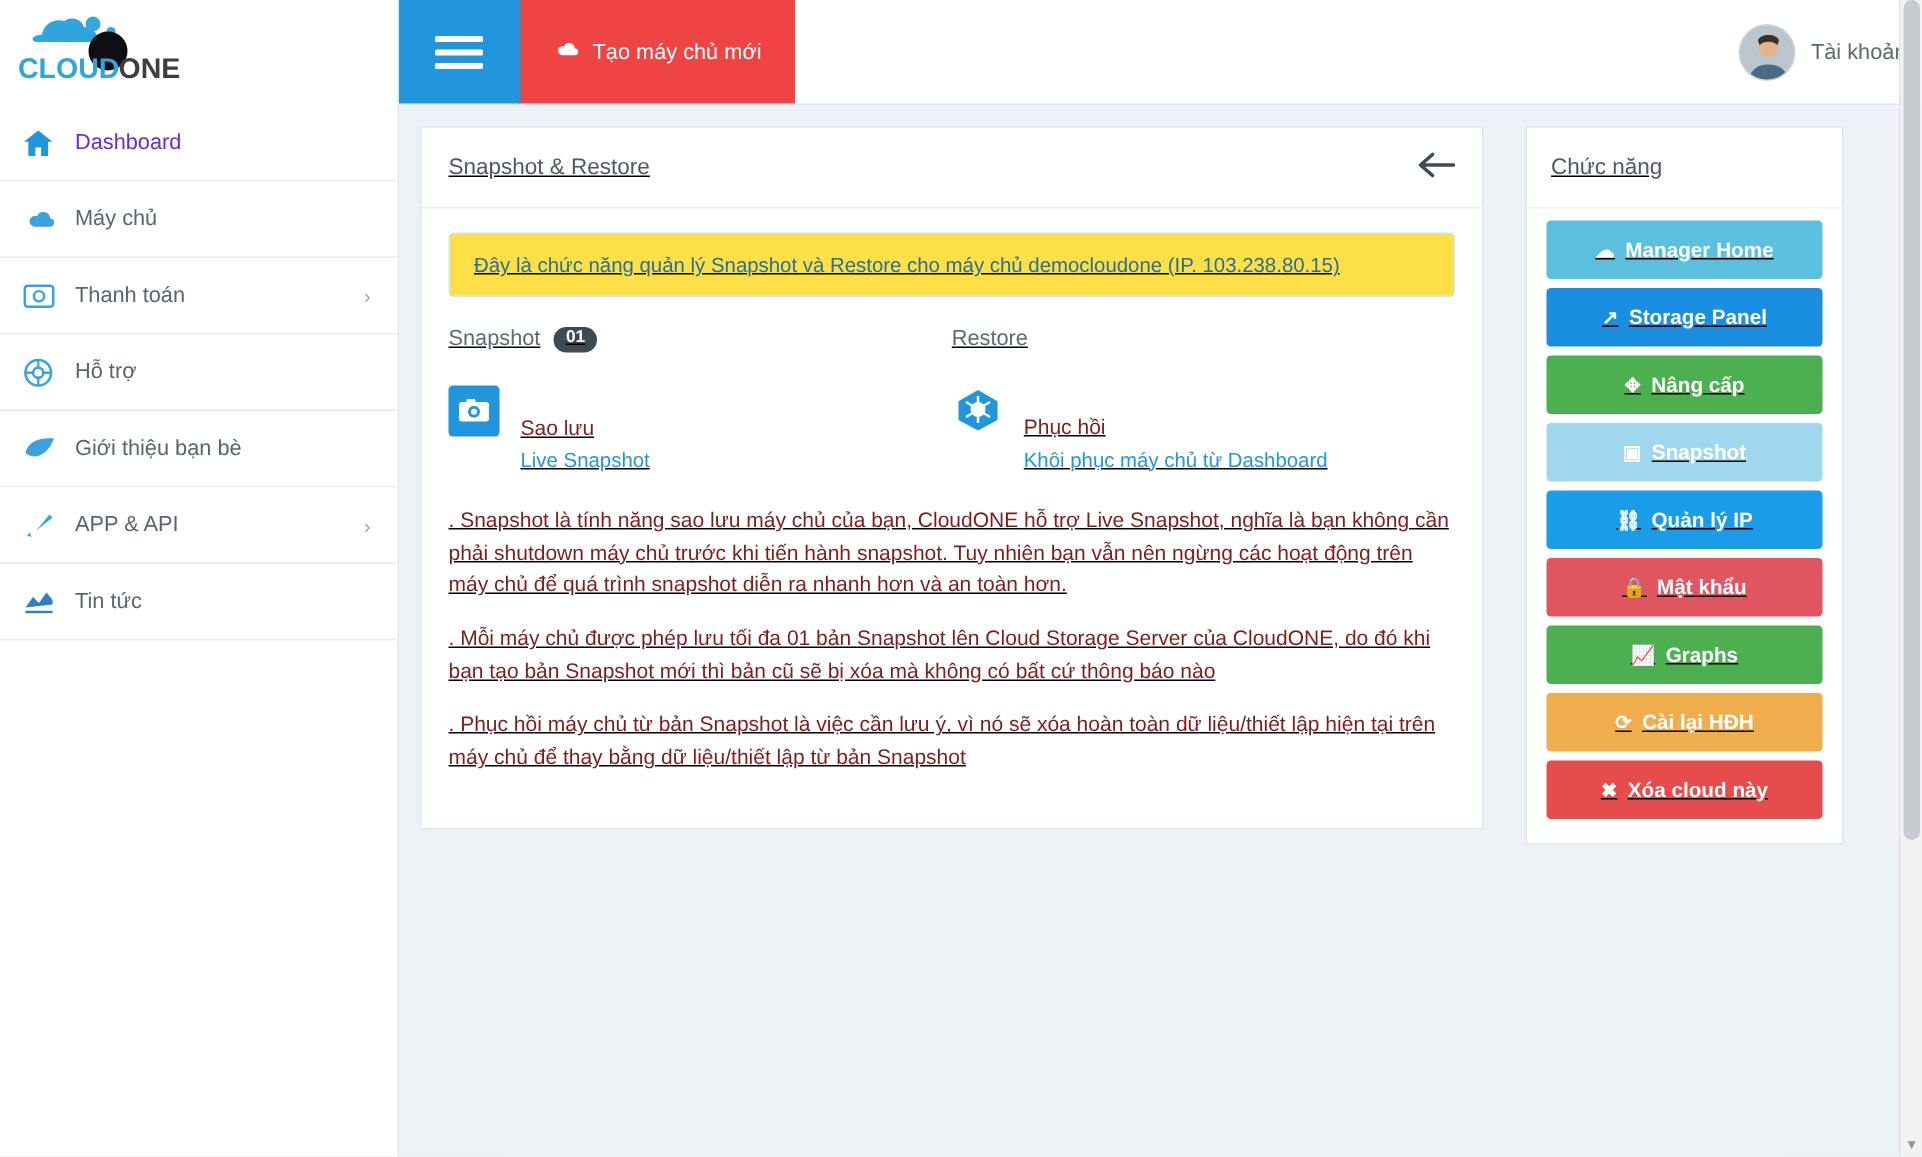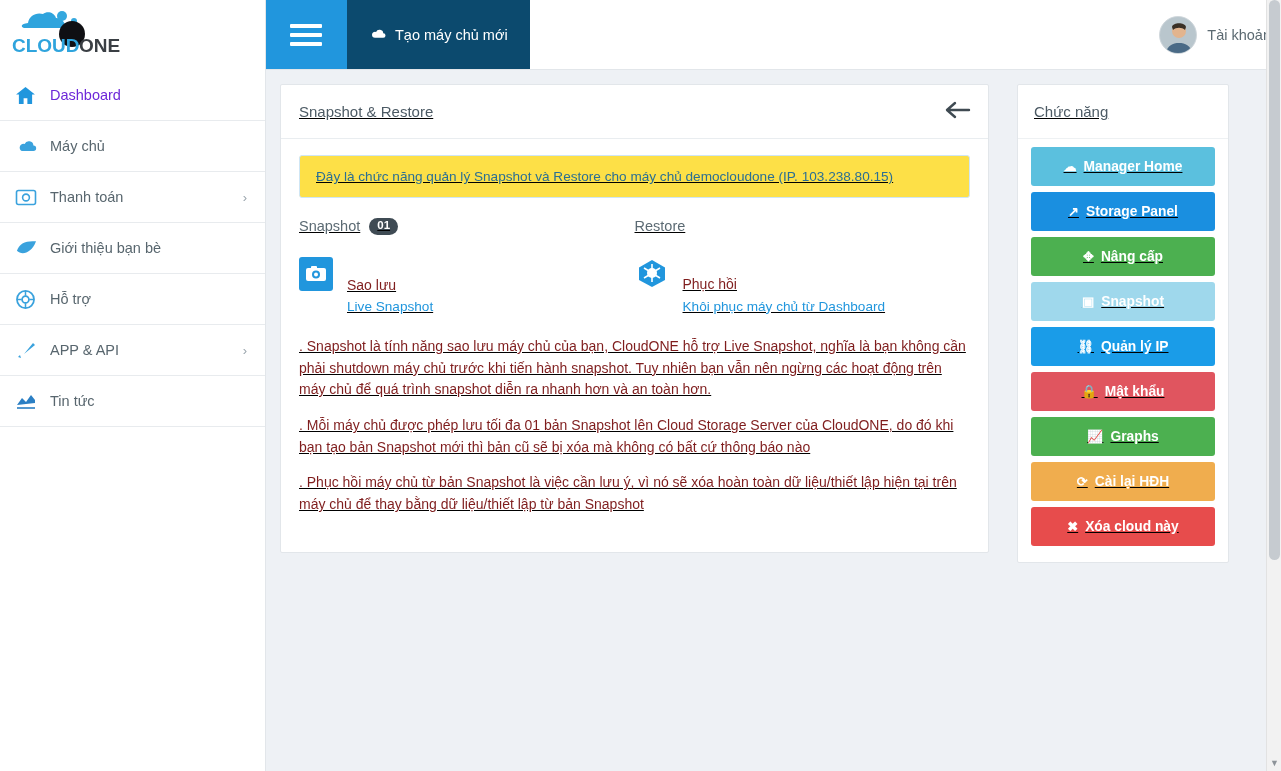--- a/index.html
+++ b/index.html
@@ -92,21 +92,21 @@
   }
   .burger .bars { width: 32px; }
   .burger .bars span {
     display: block;
     height: 4px;
     background: #fff;
     margin: 5px 0;
     border-radius: 1px;
   }
   .new-server-btn {
-    background: #0c4a6e;
+    background: #ef4444;
     color: #fff;
     font-size: 14.5px;
     display: flex;
     align-items: center;
     gap: 8px;
     padding: 0 22px;
     cursor: pointer;
     border-left: 1px solid #2196dd;
   }
   .topbar-spacer { flex: 1 1 auto; }
@@ -344,37 +344,37 @@
             <rect x="0.5" y="0.5" width="19" height="14" rx="2" fill="none" stroke="#3aa2dd" stroke-width="1.6"></rect>
             <circle cx="10" cy="7.5" r="3.4" fill="none" stroke="#3aa2dd" stroke-width="1.6"></circle>
           </svg>
       </span>
       <span class="nav-label">Thanh toán</span>
       <span class="chev">›</span>
     </div>
 
     <div class="nav-item">
       <span class="nav-ico">
-        <svg width="21" height="16" viewBox="0 0 22 16">
-            <path d="M21 1C11 0 3 3 1 11c5 5 15 3 20-10z" fill="#3aa2dd"></path>
-          </svg>
-      </span>
-      <span class="nav-label">Giới thiệu bạn bè</span>
-      <span class="chev"></span>
-    </div>
-
-    <div class="nav-item">
-      <span class="nav-ico">
         <svg width="19" height="19" viewBox="0 0 20 20">
             <circle cx="10" cy="10" r="9" fill="none" stroke="#3aa2dd" stroke-width="1.8"></circle>
             <circle cx="10" cy="10" r="3.6" fill="none" stroke="#3aa2dd" stroke-width="1.8"></circle>
             <path d="M10 1v5M10 14v5M1 10h5M14 10h5" stroke="#3aa2dd" stroke-width="1.6"></path>
           </svg>
       </span>
       <span class="nav-label">Hỗ trợ</span>
+      <span class="chev"></span>
+    </div>
+
+    <div class="nav-item">
+      <span class="nav-ico">
+        <svg width="21" height="16" viewBox="0 0 22 16">
+            <path d="M21 1C11 0 3 3 1 11c5 5 15 3 20-10z" fill="#3aa2dd"></path>
+          </svg>
+      </span>
+      <span class="nav-label">Giới thiệu bạn bè</span>
       <span class="chev"></span>
     </div>
 
     <div class="nav-item">
       <span class="nav-ico">
         <svg width="20" height="18" viewBox="0 0 20 18">
             <path d="M3 15l5-2 9-11 2 2-11 9z" fill="#3aa2dd"></path>
             <path d="M2 16l3 1-1-3z" fill="#3aa2dd"></path>
           </svg>
       </span>

